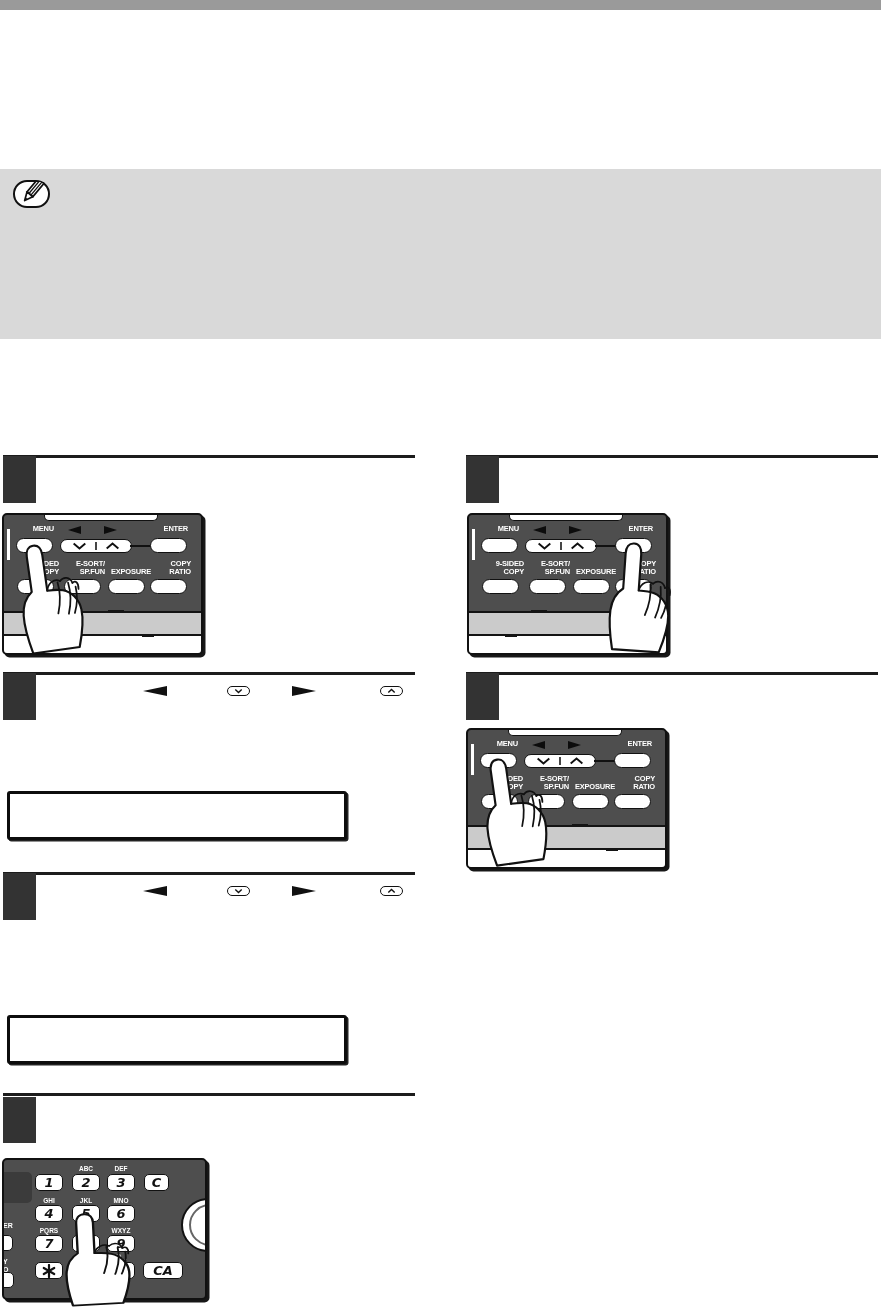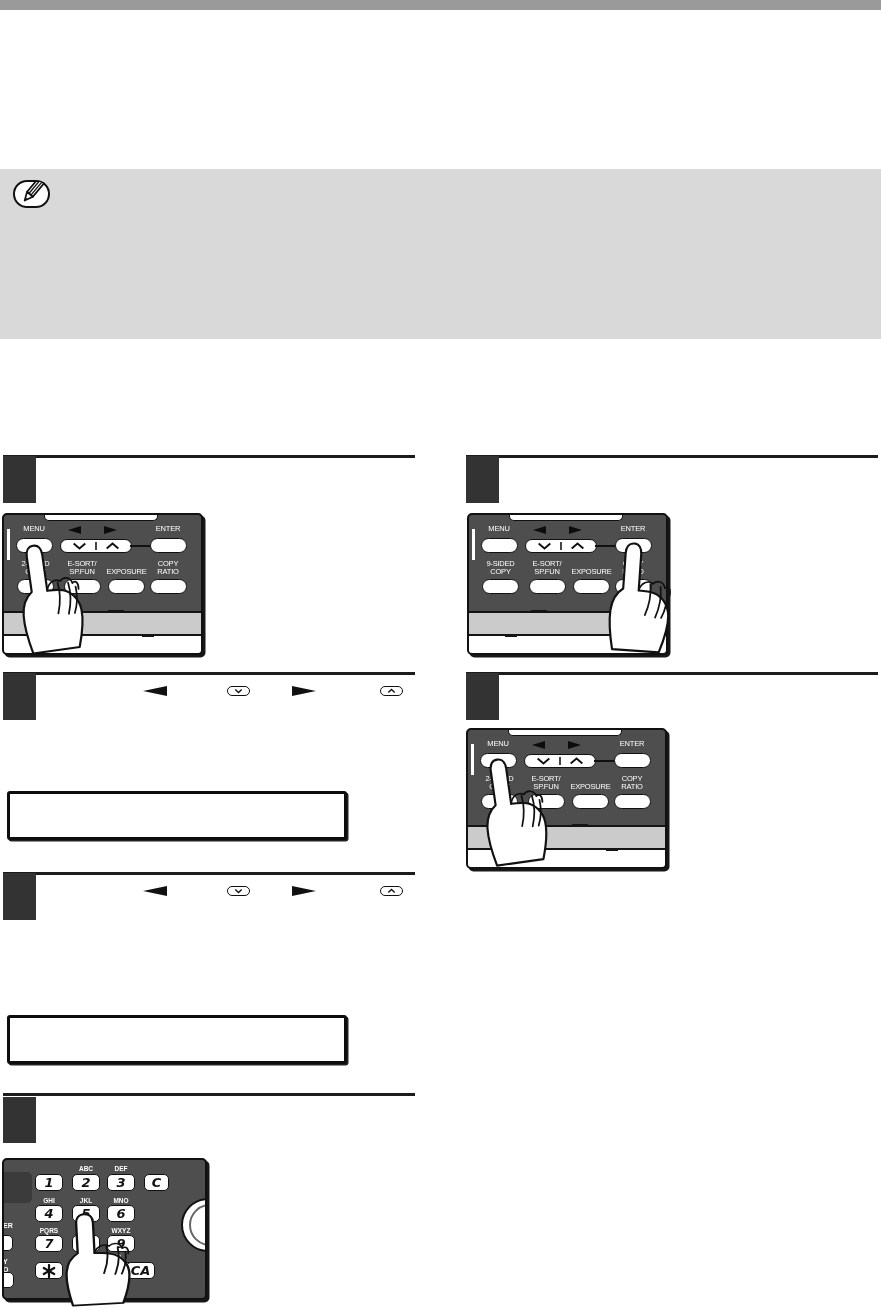--- a/index.html
+++ b/index.html
@@ -27,21 +27,21 @@
   
   .display-box{width:340px;height:49px;background:#fff;border:3px solid #0d0d0d;border-radius:3px;
                box-shadow:1.5px 1.5px 0 #222;}
 
   
   .panel{width:201px;background:#4e4e4e;border:2px solid #111;border-radius:5px;
          box-shadow:2.5px 2.5px 0 #171717;overflow:hidden;}
   .p-topbar{left:40px;top:-2px;width:114px;height:8px;background:#fff;border:1.5px solid #111;
             border-top:none;border-radius:0 0 5px 5px;}
   .p-tick{left:3px;top:14px;width:2.5px;height:31px;background:#fff;}
-  .p-lbl{color:#fff;font-size:7.5px;font-weight:normal;line-height:8px;text-align:center;
+  .p-lbl{color:#fff;font-size:7.5px;font-weight:bold;line-height:8px;text-align:right;
          letter-spacing:-0.2px;white-space:pre-line;}
   .p-btn{width:37px;height:15px;background:#fff;border:1.5px solid #111;border-radius:8px;}
   .ptri{width:0;height:0;border-top:4.5px solid transparent;border-bottom:4.5px solid transparent;}
   .ptri-l{border-right:13px solid #0c0c0c;}
   .ptri-r{border-left:13px solid #0c0c0c;}
   .rocker{left:56px;top:24px;width:72px;height:14px;background:#fff;border:1.5px solid #111;
           border-radius:8px;display:flex;align-items:center;justify-content:center;}
   .connector{left:126px;top:29.5px;width:26px;height:2.2px;background:#111;}
   .band-gray{left:0;right:0;top:96px;height:25px;background:#cbcbcb;
              border-top:2px solid #141414;border-bottom:2px solid #141414;}
@@ -289,21 +289,21 @@
     <div class="abs kkey" style="left:31px;top:102px">
       <svg width="14" height="14" viewBox="0 0 14 14">
         <g stroke="#111" stroke-width="2.2" stroke-linecap="round">
           <line x1="7" y1="1" x2="7" y2="13"></line>
           <line x1="1.8" y1="4" x2="12.2" y2="10"></line>
           <line x1="1.8" y1="10" x2="12.2" y2="4"></line>
         </g>
       </svg>
     </div>
     <div class="abs kkey" style="left:103px;top:102px">#</div>
-    <div class="abs kkey" style="left:122px;top:102px;width:29px">CA</div>
+    <div class="abs kkey" style="left:139px;top:102px;width:40px">CA</div>
 
     <div class="abs kedge" style="left:-1px;top:62px">ER</div>
     <div class="abs kpartial" style="left:-11px;top:75px"></div>
     <div class="abs kedge" style="left:-1px;top:98px">Y</div>
     <div class="abs kedge" style="left:-1px;top:106px">O</div>
     <div class="abs kpartial" style="left:-11px;top:112px;width:21px"></div>
 
     <div class="abs bulge" style="right:-30px;top:38px"></div>
     <div class="abs bulge-in" style="right:-26px;top:44px"></div>
   </div>

